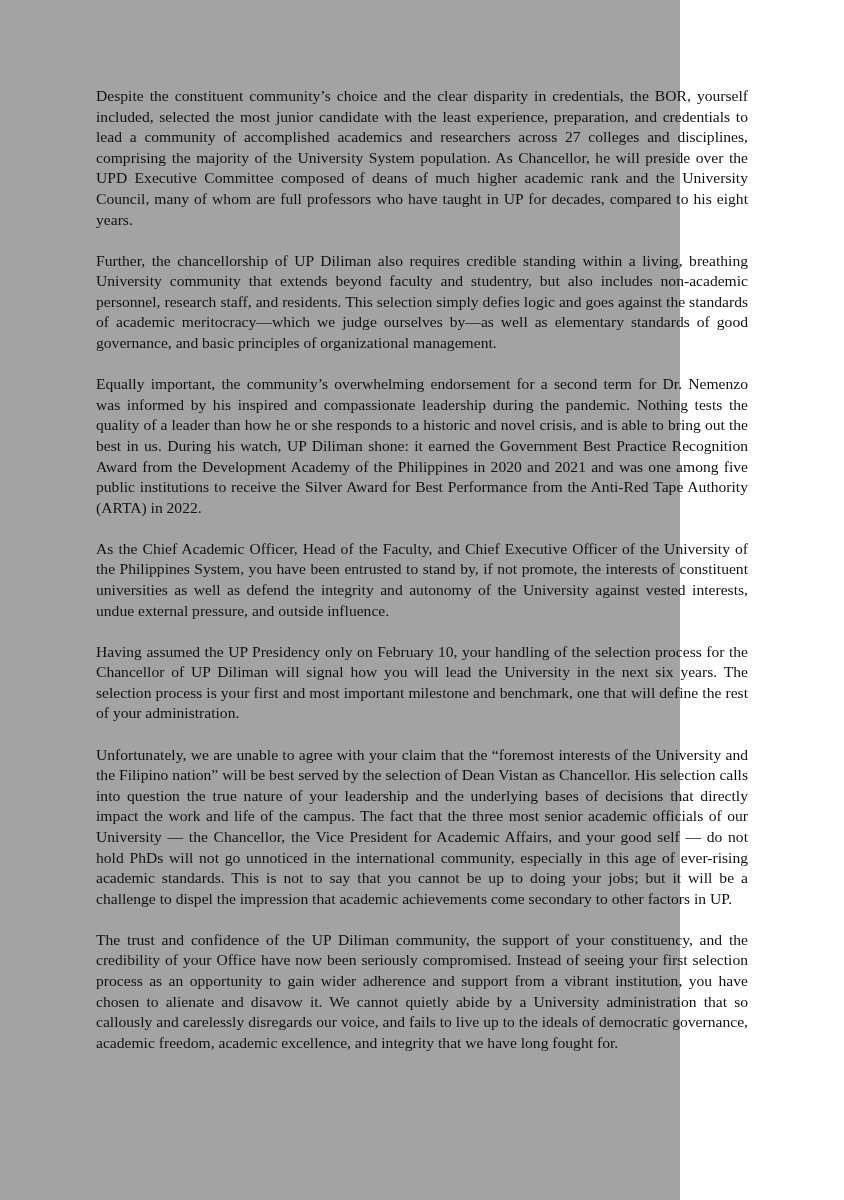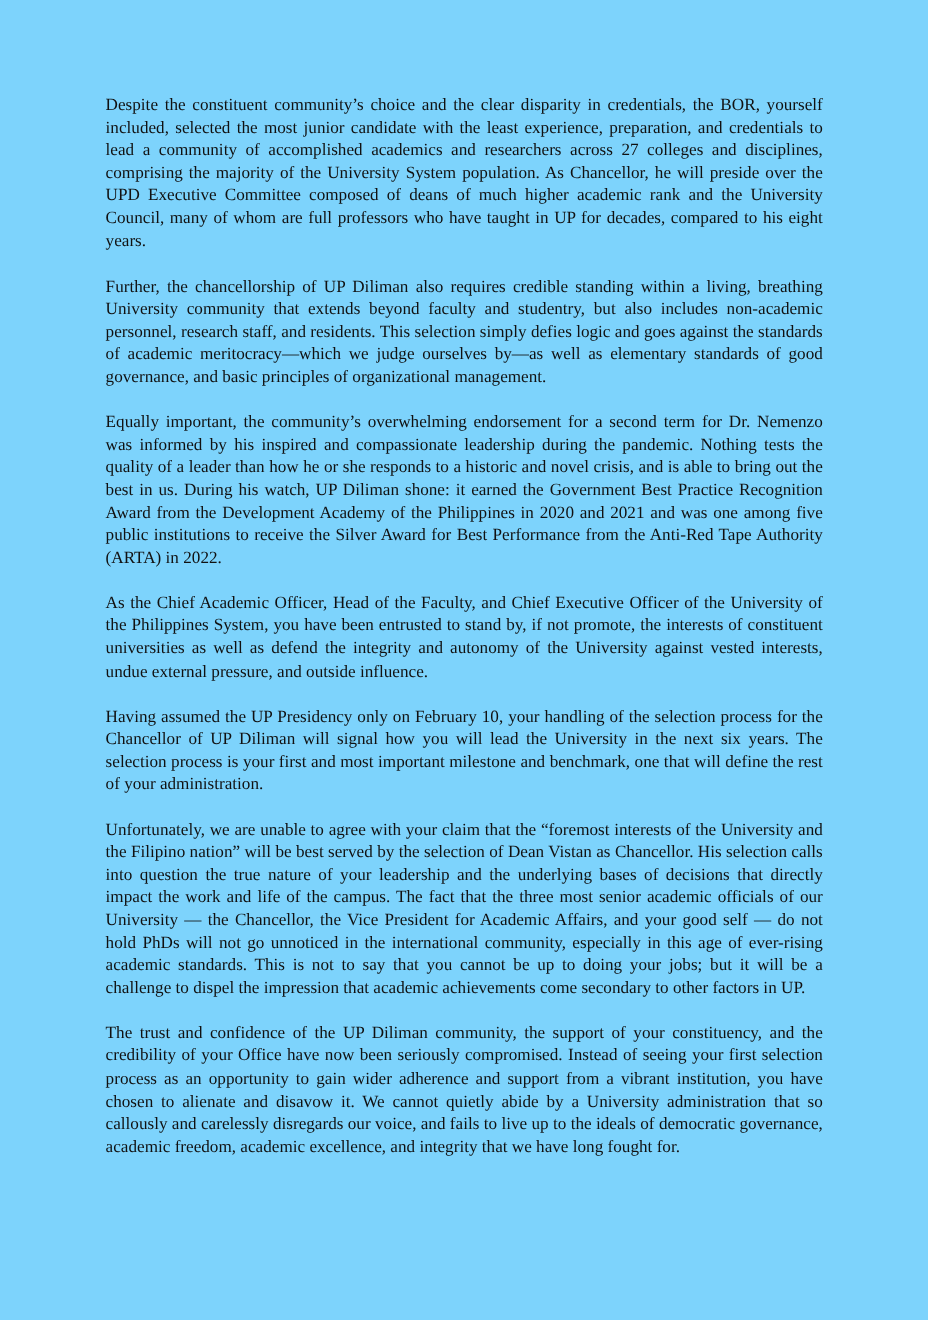--- a/index.html
+++ b/index.html
@@ -2,21 +2,21 @@
 <html><head>
 <meta charset="utf-8">
 <style>
   html, body { margin: 0; padding: 0; }
   body {
     width: 844px; height: 1200px; background: #ffffff; overflow: hidden;
     font-family: "Liberation Serif", "DejaVu Serif", serif;
     color: #111111;
   }
   .page {
-    position: relative; width: 844px; height: 1200px; background: #7dd3fc;
+    position: relative; width: 680px; height: 1200px; background: #a3a3a3;
   }
   .content {
     position: absolute; left: 96px; top: 86px; width: 652px;
   }
   p {
     margin: 0 0 20.5px 0;
     font-size: 15.6px;
     line-height: 20.6px;
     text-align: justify;
     text-align-last: left;

